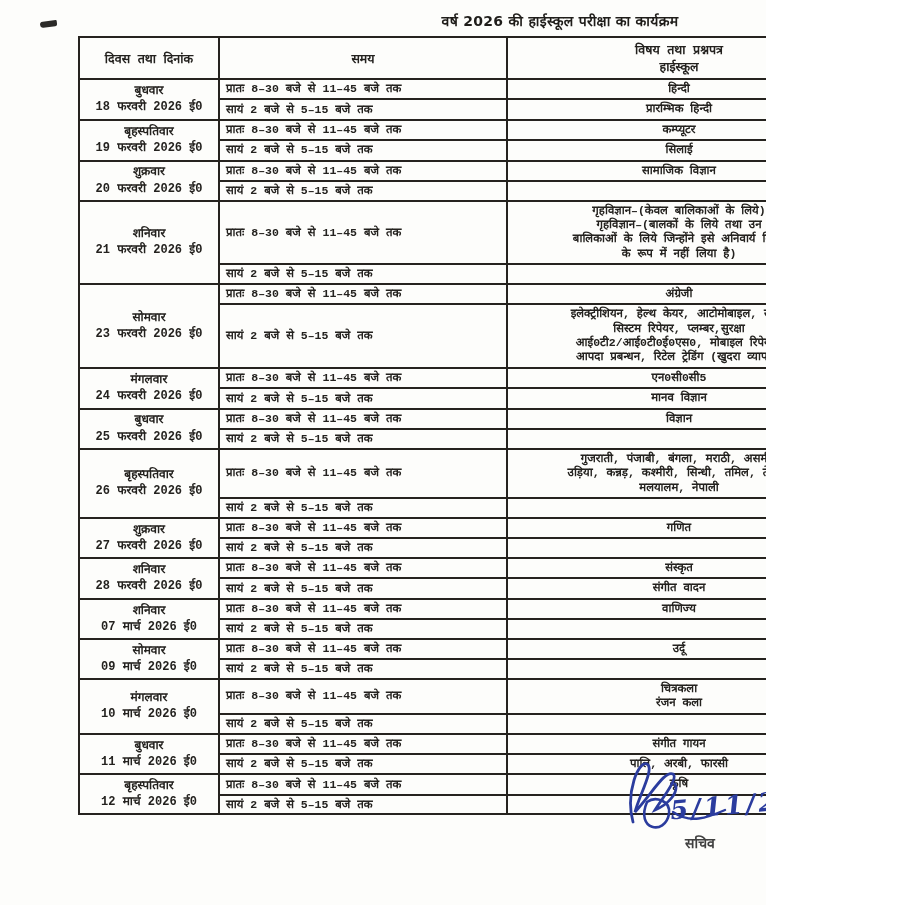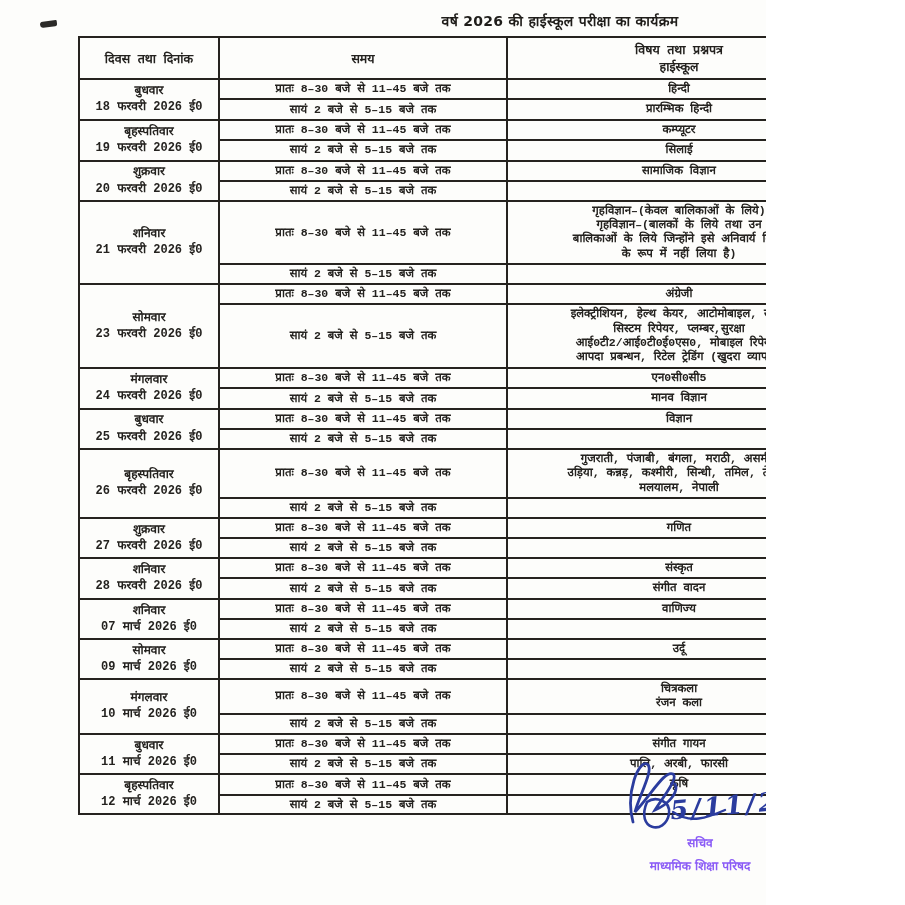--- a/index.html
+++ b/index.html
@@ -34,35 +34,35 @@
   }
   .schedule th { font-size:12.5px; padding:3px 4px; text-align:center; }
   col.c1 { width:140px; }
   col.c2 { width:288px; }
   col.c3 { width:344px; }
   td.date-cell {
     text-align:center; white-space:pre-line; line-height:1.35;
     font-size:12px;
     margin-top:31px;
   }
-  td.time-cell { text-align:center; line-height:1.2; }
+  td.time-cell { text-align:left; line-height:1.2; }
   td.subj-cell { text-align:center; white-space:pre-line; line-height:1.25; }
   .sig-area { position:absolute; left:540px; top:750px; width:360px; height:150px; }
   .sig-svg { position:absolute; left:55px; top:2px; }
   .sig-date {
     position:absolute; left:130px; top:38px;
     font-size:26px; font-style:italic; font-weight:bold;
     color:#2b3c9e; letter-spacing:3px;
     transform:rotate(-5deg);
     font-family:"DejaVu Serif", serif;
   }
   .office-block {
     position:absolute; left:10px; top:82px; width:300px;
-    text-align:center; font-weight:bold; font-size:12px;
-    color:#8b5cf6; line-height:23px;
+    text-align:center; font-weight:bold; font-size:14px;
+    color:#404040; line-height:23px;
   }
 </style>
 </head>
 <body>
 
 <div class="page">
 
   <div class="pen-mark"></div>
 
   <div class="doc-title">वर्ष 2026 की हाईस्कूल परीक्षा का कार्यक्रम</div>
@@ -248,17 +248,16 @@
 
   <div class="sig-area">
     <svg class="sig-svg" width="150" height="90" viewBox="0 0 150 90" fill="none">
       <path d="M38,70 C30,40 44,8 52,12 C60,16 44,44 40,60 C58,40 70,18 78,22 C84,26 66,48 60,58 C74,52 84,40 80,32" stroke="#2b3c9e" stroke-width="2.8" stroke-linecap="round" fill="none"></path>
       <path d="M52,50 C40,78 70,84 74,62 C76,48 60,44 52,50" stroke="#2b3c9e" stroke-width="2.6" stroke-linecap="round" fill="none"></path>
       <path d="M78,60 C95,72 112,66 130,58" stroke="#2b3c9e" stroke-width="2.4" stroke-linecap="round" fill="none"></path>
     </svg>
     <div class="sig-date">5/11/2025</div>
     <div class="office-block">
       <div>सचिव</div>
-      <div>माध्यमिक शिक्षा परिषद</div>
     </div>
   </div>
 
 </div>
 
 </body></html>

